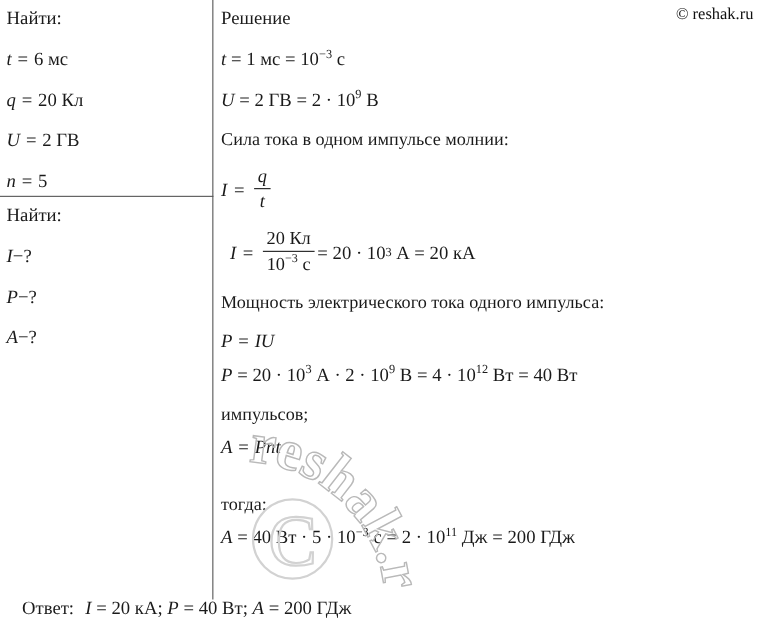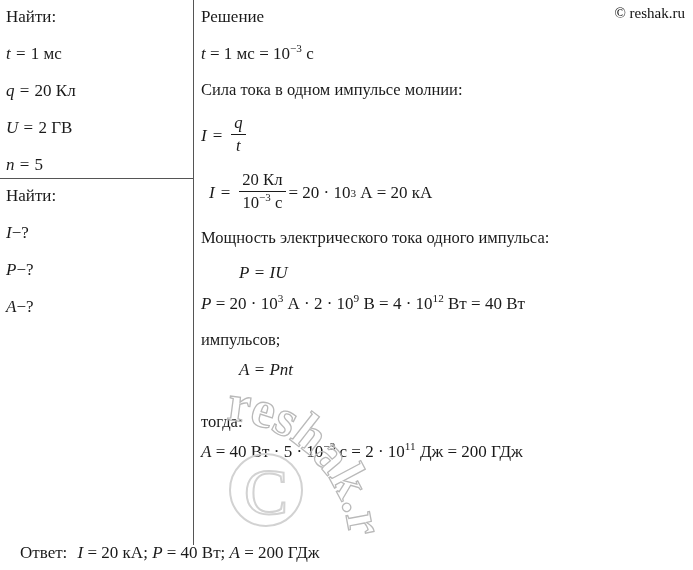--- a/index.html
+++ b/index.html
@@ -61,21 +61,21 @@
     width: 686px;
   }
 
   
   .row {
     font-size: 17px;
     line-height: 21px;
     margin-bottom: 16px;
     white-space: nowrap;
   }
-  .row.tight { margin-bottom: 10px; margin-left: 38px; }
+  .row.tight { margin-bottom: 10px; }
   .prose {
     font-size: 16.5px;
     line-height: 20px;
     margin-bottom: 14px;
     white-space: nowrap;
   }
   .heading {
     font-size: 17px;
     line-height: 21px;
     margin-bottom: 16px;
@@ -178,21 +178,21 @@
 
   <div class="v-divider"></div>
   <div class="h-divider"></div>
 
   <div class="given-col">
     <div class="heading">Найти:</div>
 
     <div class="row">
       <i class="var">t</i>
       <span class="op">=</span>
-      <span>1 мс</span>
+      <span>6 мс</span>
     </div>
 
     <div class="row">
       <i class="var">q</i>
       <span class="op">=</span>
       <span>20 Кл</span>
     </div>
 
     <div class="row">
       <i class="var">U</i>
@@ -224,20 +224,25 @@
   <div class="solution-col">
 
     <div class="heading">Решение</div>
 
     <div class="row">
       <i class="var">t</i>
       <span>= 1 мс = 10</span><sup>−3</sup>
       <span>с</span>
     </div>
 
+    <div class="row">
+      <i class="var">U</i>
+      <span>= 2 ГВ = 2 · 10</span><sup>9</sup>
+      <span>В</span>
+    </div>
 
     <div class="prose">Сила тока в одном импульсе молнии:</div>
 
     <div class="eqline" style="margin-bottom:14px;">
       <i class="var">I</i>
       <span class="op" style="margin:0 5px;">=</span>
       <span class="frac">
         <i class="num var">q</i>
         <i class="den var">t</i>
       </span>

